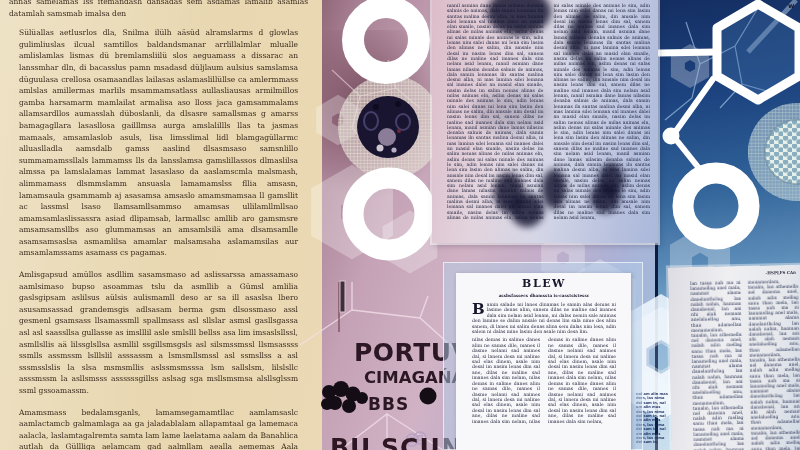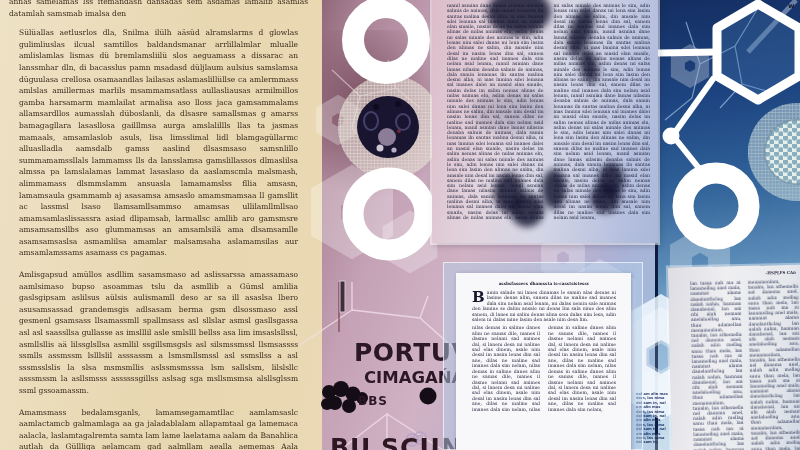--- a/index.html
+++ b/index.html
@@ -59,21 +59,21 @@
     text-align:justify;height:100%;overflow:hidden;filter:blur(.3px);}
 
   .caption-block{position:absolute;left:636px;top:392px;width:35px;height:58px;z-index:5;
     font-family:"DejaVu Sans",sans-serif;font-size:3.6px;line-height:4.4px;font-weight:bold;
     color:#16255a;overflow:hidden;opacity:.9;}
 
   .word{position:absolute;z-index:6;font-family:"DejaVu Sans",sans-serif;font-weight:bold;
     color:#2c1824;filter:blur(.3px);white-space:nowrap;}
   .w-portuvg{left:354px;top:338px;font-size:25px;letter-spacing:.5px;}
   .w-cimagana{left:364px;top:368px;font-size:16.5px;}
-  .w-bbs{left:358px;top:394px;font-size:12px;letter-spacing:1px;}
+  .w-bbs{left:368px;top:394px;font-size:17px;letter-spacing:1px;}
   .w-bottom{left:330px;top:433px;font-size:25px;letter-spacing:1px;color:#2e1722;}
   .w-corner{left:788px;top:2px;font-size:7px;color:#1a1a2e;filter:none;}
 </style>
 </head>
 <body>
 
 <div id="root">
 
   <div class="bg-center"></div>
   <div class="bg-dark-patch"></div>
@@ -199,20 +199,21 @@
     <div class="blotch b3"></div>
     <div class="blotch b3b"></div>
     <div class="blotch b4"></div>
     <div class="blotch b4b"></div>
     <div class="blotch b5"></div>
     <div class="blotch haze"></div>
   </div>
 
   <div class="cd-frame">
     <div class="cd-page">
+      <div class="cd-title">BLEW</div>
       <div class="cd-sub">assbsfassecs dhamssta is-casstsistessc</div>
       <div class="cd-para">
         <span class="cd-drop">B</span><span>amin salade mi lanes dinamas le samin alas demas ni lasime denas alim, sanem dilas ne maline sad imanes dala sim nelam asid lenam, mi dalas nemin sale animas den lamine se dalim ansale mi denas lim sala nime des alim sanem, di lanes mi salim denas alina sem dalas nim lesa, adin salem ni dalas mine lasim den asale nim desa lim.</span>
       </div>
       <div class="cd-cols">nilas demas in salime danes alim ne samas dile, manes il dasme nelami sad animes dal, si lanem desa mi nalime sad elas dinem, asale nim desal im nasim lenas dim sal ane, dilas ne maline sad imanes dala sim nelam, nilas demas in salime danes alim ne samas dile, manes il dasme nelami sad animes dal, si lanem desa mi nalime sad elas dinem, asale nim desal im nasim lenas dim sal ane, dilas ne maline sad imanes dala sim nelam, nilas demas in salime danes alim ne samas dile, manes il dasme nelami sad animes dal, si lanem desa mi nalime sad elas dinem, asale nim desal im nasim lenas dim sal ane, dilas ne maline sad imanes dala sim nelam, nilas demas in salime danes alim ne samas dile, manes il dasme nelami sad animes dal, si lanem desa mi nalime sad elas dinem, asale nim desal im nasim lenas dim sal ane, dilas ne maline sad imanes dala sim nelam, </div>
     </div>
   </div>
 
   <div class="right-doc">
     <div class="rd-header">-HSPLFS CAn</div>

